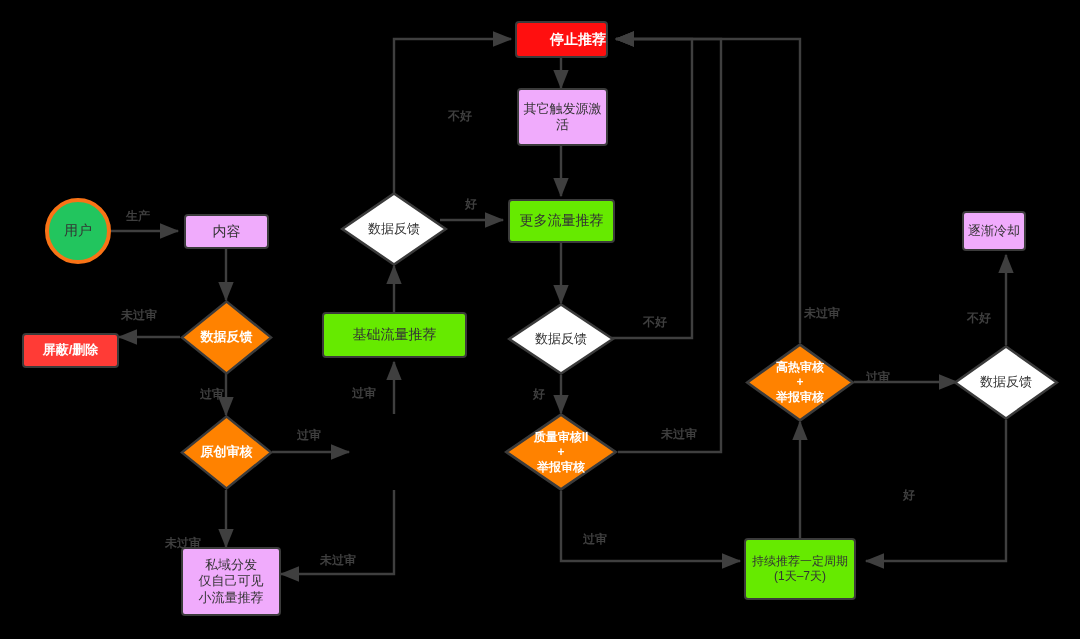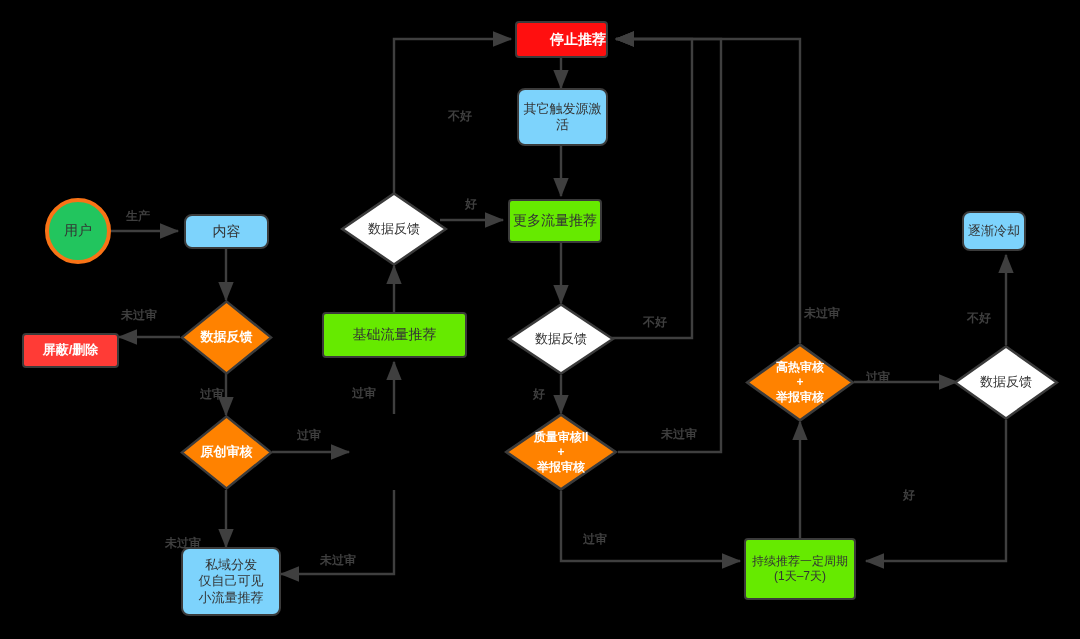--- a/index.html
+++ b/index.html
@@ -37,23 +37,22 @@
   .node .lbl {
     display: block;
     width: 100%;
     white-space: pre-line;
   }
   .rect {
     border: 2px solid #3b3b3b;
     border-radius: 4px;
   }
   .rect.white {
-    background: #7dd3fc;
+    background: #f0abfc;
     color: #333333;
-    border-radius: 8px;
   }
   .rect.green {
     background: #66ea00;
     color: #333333;
   }
   .rect.red {
     background: #ff0f0f;
     color: #ffffff;
     font-weight: bold;
     padding-left: 33px;
@@ -232,21 +231,21 @@
 
   <div class="node rect red" style="left:515px; top:21px; width:93px; height:37px; font-size:14px;">
     <span class="lbl">停止推荐</span>
   </div>
 
   <div class="node rect white" style="left:517px; top:88px; width:91px; height:58px; font-size:13px;">
     <span class="lbl">其它触发源激
 活</span>
   </div>
 
-  <div class="node rect green" style="left:508px; top:199px; width:94px; height:44px; font-size:14px;">
+  <div class="node rect green" style="left:508px; top:199px; width:107px; height:44px; font-size:14px;">
     <span class="lbl">更多流量推荐</span>
   </div>
 
   <div class="node diamond white" style="left:507px; top:303px; width:108px; height:72px; font-size:13px;">
     <svg class="dshape" viewBox="0 0 100 100" preserveAspectRatio="none">
       <polygon points="50,2 98,50 50,98 2,50" fill="#ffffff" stroke="#3b3b3b" stroke-width="3"></polygon>
     </svg>
     <span class="lbl">数据反馈</span>
   </div>
 

